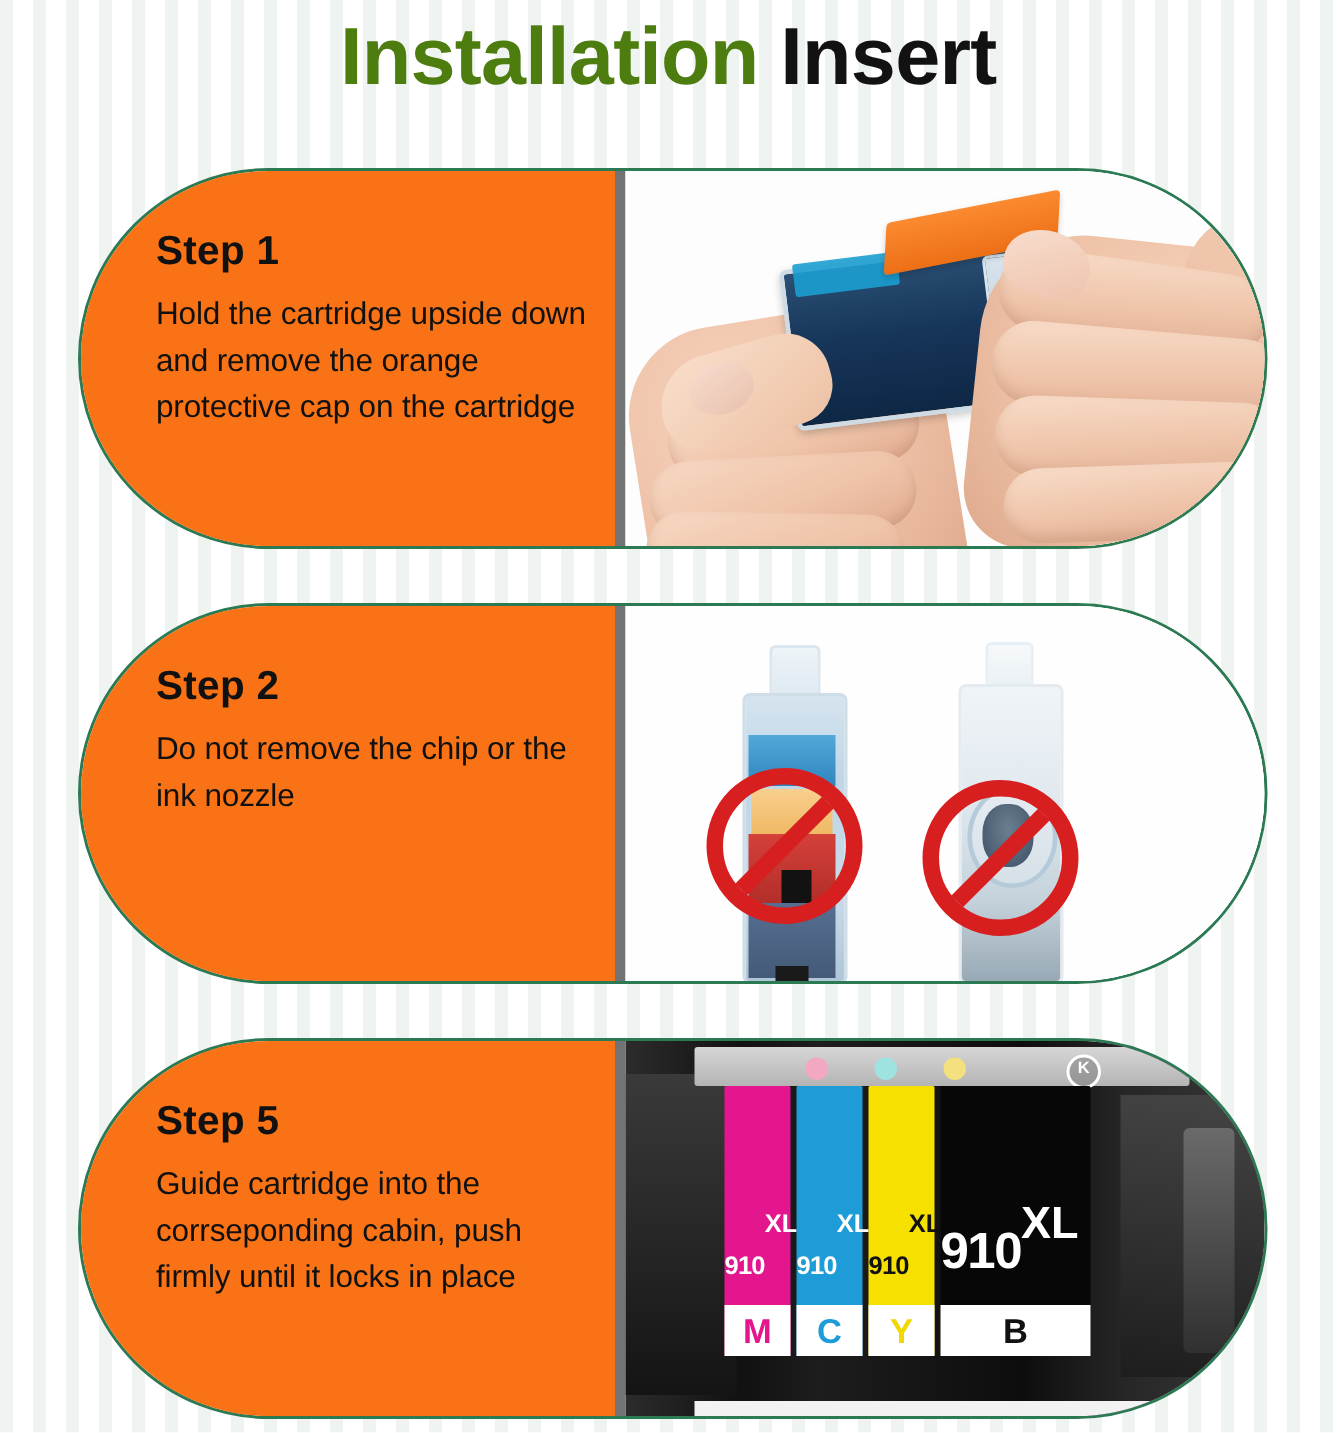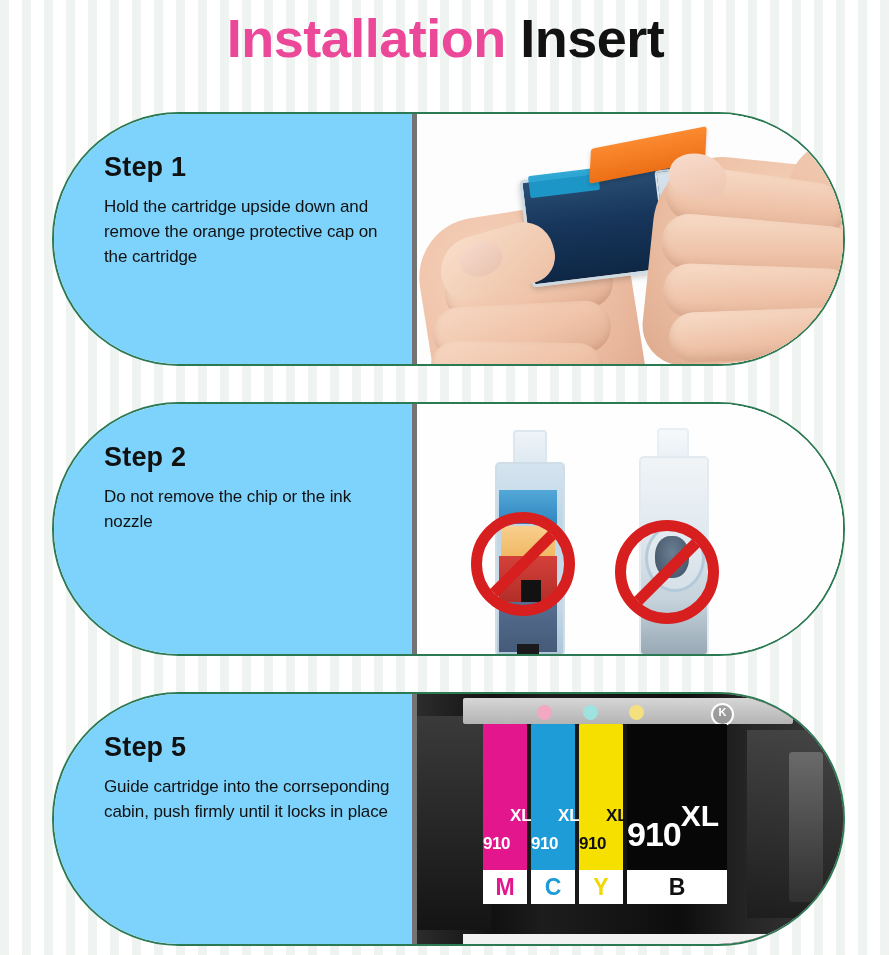--- a/index.html
+++ b/index.html
@@ -42,21 +42,21 @@
     left: 0;
     top: 8px;
     width: 891px;
     text-align: center;
     font-size: 54px;
     font-weight: bold;
     letter-spacing: -0.5px;
     line-height: 1.12;
     white-space: nowrap;
   }
-  .title .t-green { color: #ec4899; }
+  .title .t-green { color: #4d7c0f; }
   .title .t-black { color: #121212; }
 
   
   .card {
     position: absolute;
     left: 52px;
     width: 793px;
     height: 254px;
     border: 2px solid #2c7a53;
     border-radius: 127px;
@@ -65,36 +65,36 @@
     background: #ffffff;
     display: flex;
   }
   #card-1 { top: 112px; }
   #card-2 { top: 402px; }
   #card-3 { top: 692px; }
 
   .card-text {
     width: 363px;
     flex: 0 0 363px;
-    background: #7dd3fc;
-    border-right: 5px solid #737373;
+    background: #f97316;
+    border-right: 7px solid #737373;
     box-sizing: border-box;
     padding: 38px 9px 10px 50px;
     position: relative;
   }
 
   .step-heading {
     font-size: 27px;
     font-weight: bold;
     color: #111111;
     margin: 0 0 12px 0;
     letter-spacing: 0.2px;
   }
   .step-body {
-    font-size: 17px;
+    font-size: 21px;
     color: #111111;
     line-height: 1.47;
     margin: 0;
     letter-spacing: -0.1px;
   }
 
   .card-media {
     flex: 1 1 auto;
     position: relative;
     background: #ffffff;

